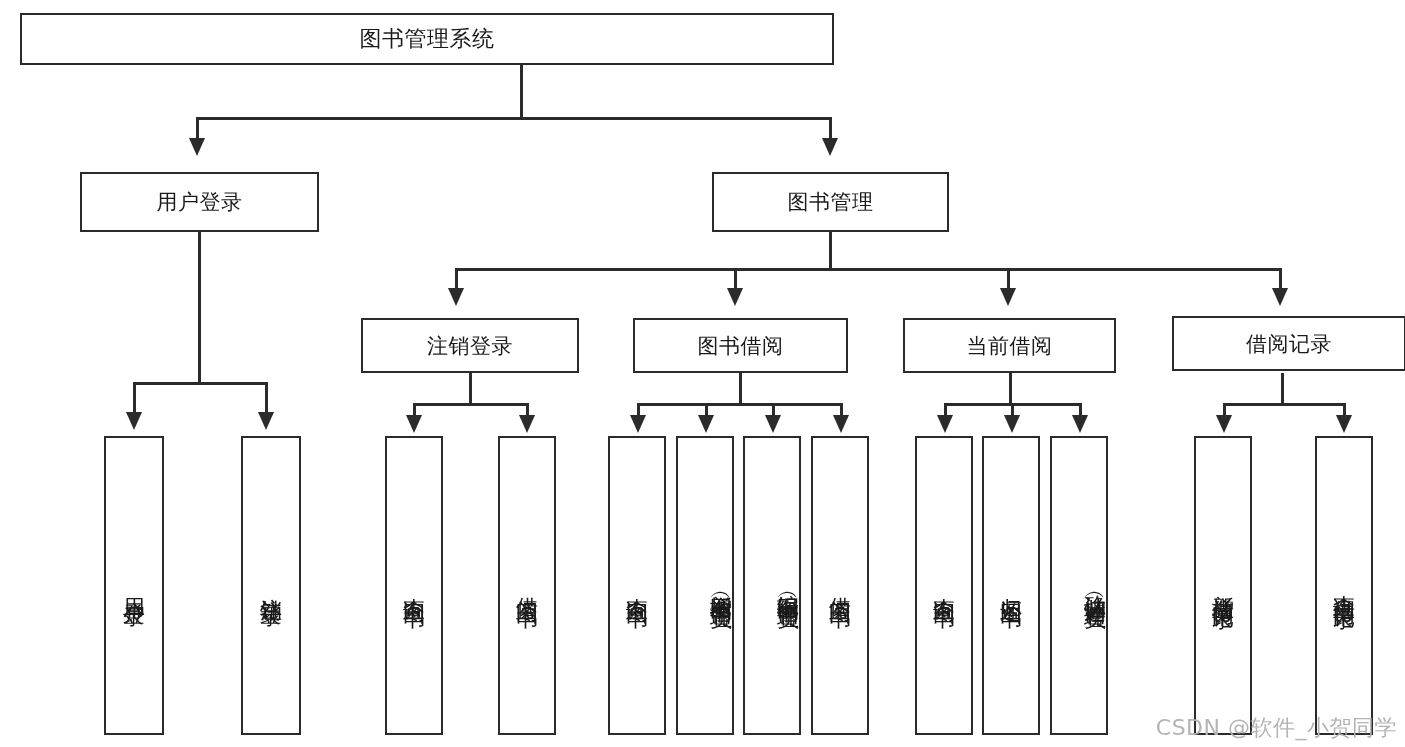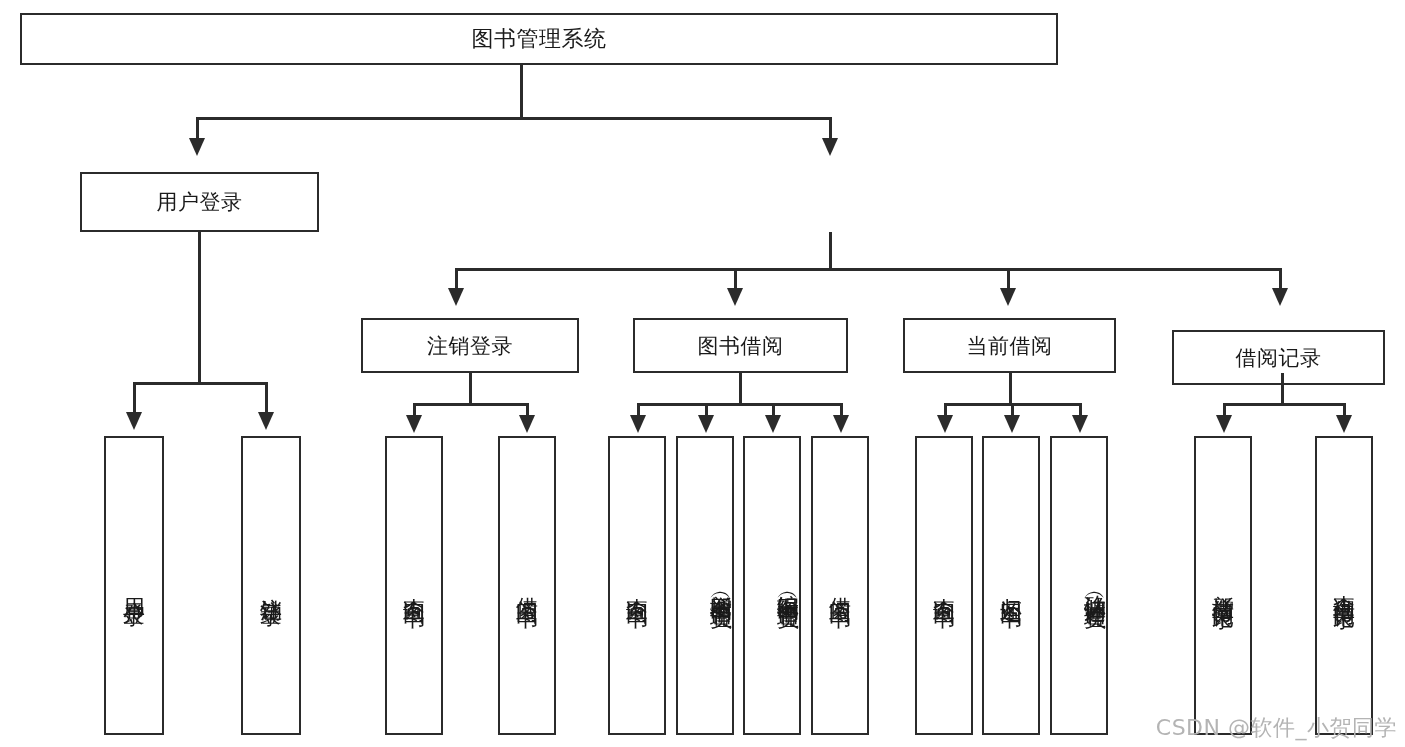--- a/index.html
+++ b/index.html
@@ -78,35 +78,38 @@
     color: #b4b4b4;
     white-space: nowrap;
     letter-spacing: 0.5px;
   }
 </style>
 </head>
 <body>
 
 <div id="canvas">
 
-  <div class="box h title" style="left:20px; top:13px; width:1038px; height:52px;">
+  <div class="box h title" style="left:20px; top:13px; width:814px; height:52px;">
     <span>图书管理系统</span>
   </div>
 
   <div class="ln-v" style="left:520px; top:65px; height:54px;"></div>
 
   <div class="ln-h" style="left:196px; top:117px; width:636px;"></div>
 
   <div class="ln-v" style="left:196px; top:117px; height:24px;"></div>
   <div class="arw" style="left:189px; top:138px;"></div>
   <div class="ln-v" style="left:829px; top:117px; height:24px;"></div>
   <div class="arw" style="left:822px; top:138px;"></div>
 
   <div class="box h" style="left:80px; top:172px; width:239px; height:60px;">
     <span>用户登录</span>
+  </div>
+  <div class="box h" style="left:712px; top:172px; width:237px; height:60px;">
+    <span>图书管理</span>
   </div>
 
   <div class="ln-v" style="left:198px; top:232px; height:152px;"></div>
   <div class="ln-h" style="left:133px; top:382px; width:132px;"></div>
   <div class="ln-v" style="left:133px; top:382px; height:32px;"></div>
   <div class="arw" style="left:126px; top:412px;"></div>
   <div class="ln-v" style="left:265px; top:382px; height:32px;"></div>
   <div class="arw" style="left:258px; top:412px;"></div>
 
   <div class="box v" style="left:104px; top:436px; width:60px; height:299px;">
@@ -130,21 +133,21 @@
 
   <div class="box h" style="left:361px; top:318px; width:218px; height:55px;">
     <span>注销登录</span>
   </div>
   <div class="box h" style="left:633px; top:318px; width:215px; height:55px;">
     <span>图书借阅</span>
   </div>
   <div class="box h" style="left:903px; top:318px; width:213px; height:55px;">
     <span>当前借阅</span>
   </div>
-  <div class="box h" style="left:1172px; top:330px; width:213px; height:55px;">
+  <div class="box h" style="left:1172px; top:316px; width:234px; height:55px;">
     <span>借阅记录</span>
   </div>
 
   <div class="ln-v" style="left:469px; top:373px; height:32px;"></div>
   <div class="ln-h" style="left:413px; top:403px; width:115px;"></div>
   <div class="ln-v" style="left:413px; top:403px; height:14px;"></div>
   <div class="arw" style="left:406px; top:415px;"></div>
   <div class="ln-v" style="left:526px; top:403px; height:14px;"></div>
   <div class="arw" style="left:519px; top:415px;"></div>
 

